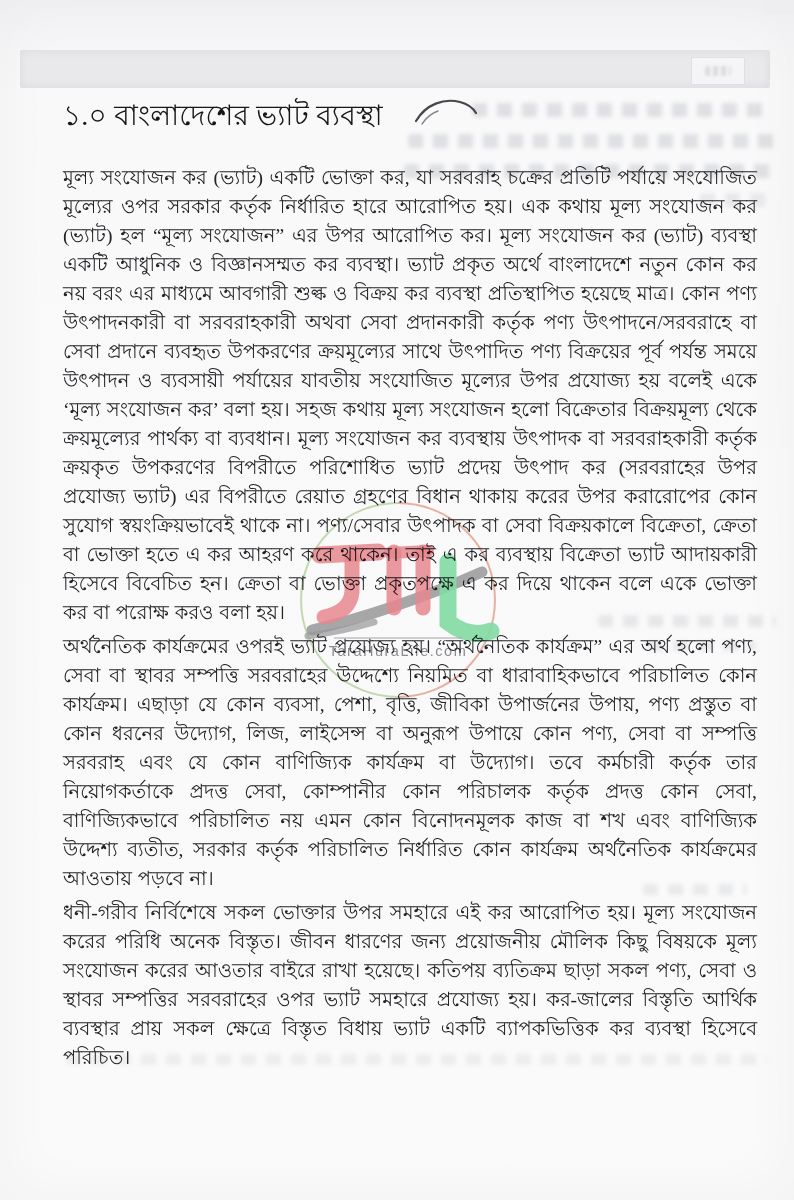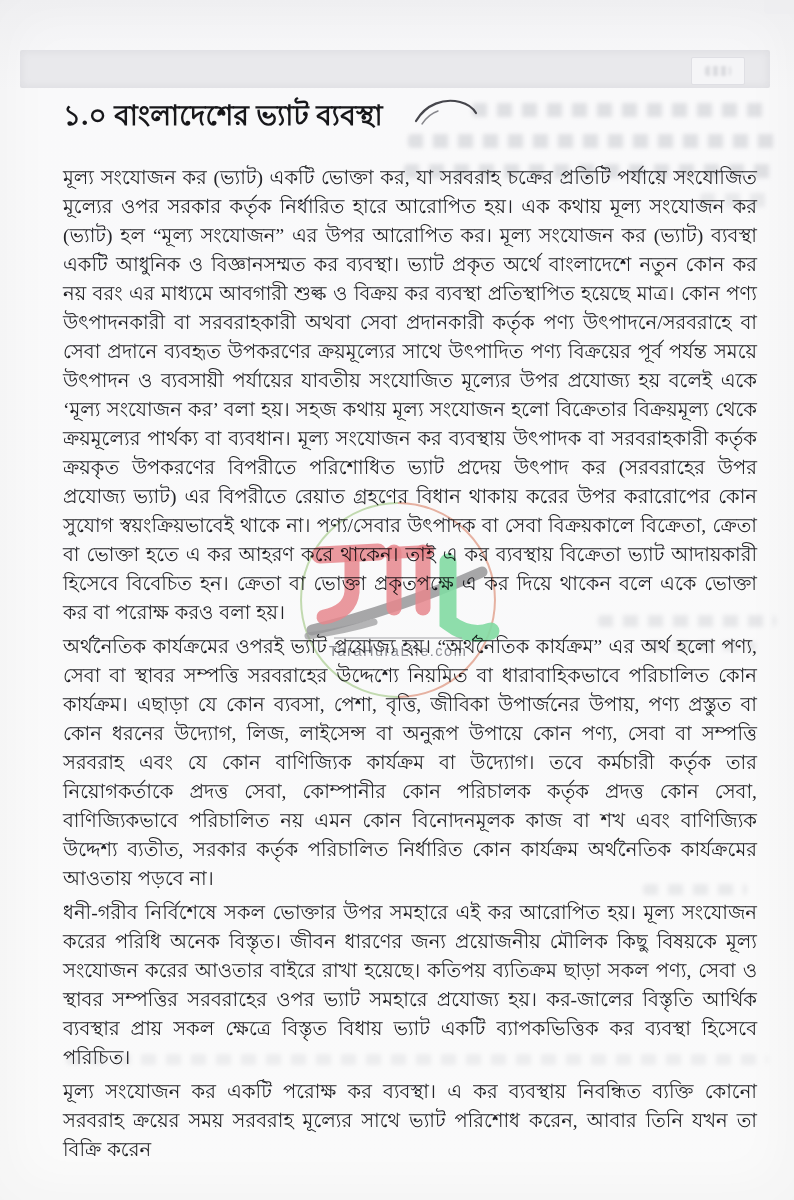--- a/index.html
+++ b/index.html
@@ -35,21 +35,21 @@
     position:absolute;height:14px;border-radius:4px;
     background:repeating-linear-gradient(90deg,rgba(145,148,158,.45) 0 15px,rgba(145,148,158,0) 15px 25px);
     filter:blur(2px);opacity:.55;
   }
   .scribble{position:absolute;left:412px;top:94px;}
   
   .content{
     position:absolute;left:63px;top:97px;width:694px;color:#232327;
   }
   .content h1{
-    margin:0 0 28px 0;font-size:28px;line-height:38px;font-weight:bold;color:#17171a;
+    margin:0 0 28px 0;font-size:28px;line-height:38px;font-weight:normal;color:#17171a;
     letter-spacing:.2px;
   }
   .content h2{
     margin:0 0 3px 0;font-size:21.5px;line-height:30px;font-weight:bold;color:#1a1a1d;
   }
   .content p{
     margin:0 0 5px 0;font-size:19.5px;line-height:29px;text-align:justify;
     word-spacing:1px;
   }
   .content p:last-child{margin-bottom:0;}
@@ -84,21 +84,20 @@
   <svg class="scribble" width="70" height="40" viewBox="0 0 70 40">
     <path d="M4,27 C14,10 32,4 48,8 C56,10 61,14 64,19" fill="none" stroke="#46464c" stroke-width="2.2" stroke-linecap="round"></path>
     <path d="M10,30 C14,24 20,19 26,17" fill="none" stroke="#55555c" stroke-width="1.4" stroke-linecap="round" opacity=".7"></path>
   </svg>
 
   <div class="content">
     <h1>১.০ বাংলাদেশের ভ্যাট ব্যবস্থা</h1>
     <p>মূল্য সংযোজন কর (ভ্যাট) একটি ভোক্তা কর, যা সরবরাহ চক্রের প্রতিটি পর্যায়ে সংযোজিত মূল্যের ওপর সরকার কর্তৃক নির্ধারিত হারে আরোপিত হয়। এক কথায় মূল্য সংযোজন কর (ভ্যাট) হল “মূল্য সংযোজন” এর উপর আরোপিত কর। মূল্য সংযোজন কর (ভ্যাট) ব্যবস্থা একটি আধুনিক ও বিজ্ঞানসম্মত কর ব্যবস্থা। ভ্যাট প্রকৃত অর্থে বাংলাদেশে নতুন কোন কর নয় বরং এর মাধ্যমে আবগারী শুল্ক ও বিক্রয় কর ব্যবস্থা প্রতিস্থাপিত হয়েছে মাত্র। কোন পণ্য উৎপাদনকারী বা সরবরাহকারী অথবা সেবা প্রদানকারী কর্তৃক পণ্য উৎপাদনে/সরবরাহে বা সেবা প্রদানে ব্যবহৃত উপকরণের ক্রয়মূল্যের সাথে উৎপাদিত পণ্য বিক্রয়ের পূর্ব পর্যন্ত সময়ে উৎপাদন ও ব্যবসায়ী পর্যায়ের যাবতীয় সংযোজিত মূল্যের উপর প্রযোজ্য হয় বলেই একে ‘মূল্য সংযোজন কর’ বলা হয়। সহজ কথায় মূল্য সংযোজন হলো বিক্রেতার বিক্রয়মূল্য থেকে ক্রয়মূল্যের পার্থক্য বা ব্যবধান। মূল্য সংযোজন কর ব্যবস্থায় উৎপাদক বা সরবরাহকারী কর্তৃক ক্রয়কৃত উপকরণের বিপরীতে পরিশোধিত ভ্যাট প্রদেয় উৎপাদ কর (সরবরাহের উপর প্রযোজ্য ভ্যাট) এর বিপরীতে রেয়াত গ্রহণের বিধান থাকায় করের উপর করারোপের কোন সুযোগ স্বয়ংক্রিয়ভাবেই থাকে না। পণ্য/সেবার উৎপাদক বা সেবা বিক্রয়কালে বিক্রেতা, ক্রেতা বা ভোক্তা হতে এ কর আহরণ করে থাকেন। তাই এ কর ব্যবস্থায় বিক্রেতা ভ্যাট আদায়কারী হিসেবে বিবেচিত হন। ক্রেতা বা ভোক্তা প্রকৃতপক্ষে এ কর দিয়ে থাকেন বলে একে ভোক্তা কর বা পরোক্ষ করও বলা হয়।</p>
     <p>অর্থনৈতিক কার্যক্রমের ওপরই ভ্যাট প্রযোজ্য হয়। “অর্থনৈতিক কার্যক্রম” এর অর্থ হলো পণ্য, সেবা বা স্থাবর সম্পত্তি সরবরাহের উদ্দেশ্যে নিয়মিত বা ধারাবাহিকভাবে পরিচালিত কোন কার্যক্রম। এছাড়া যে কোন ব্যবসা, পেশা, বৃত্তি, জীবিকা উপার্জনের উপায়, পণ্য প্রস্তুত বা কোন ধরনের উদ্যোগ, লিজ, লাইসেন্স বা অনুরূপ উপায়ে কোন পণ্য, সেবা বা সম্পত্তি সরবরাহ এবং যে কোন বাণিজ্যিক কার্যক্রম বা উদ্যোগ। তবে কর্মচারী কর্তৃক তার নিয়োগকর্তাকে প্রদত্ত সেবা, কোম্পানীর কোন পরিচালক কর্তৃক প্রদত্ত কোন সেবা, বাণিজ্যিকভাবে পরিচালিত নয় এমন কোন বিনোদনমূলক কাজ বা শখ এবং বাণিজ্যিক উদ্দেশ্য ব্যতীত, সরকার কর্তৃক পরিচালিত নির্ধারিত কোন কার্যক্রম অর্থনৈতিক কার্যক্রমের আওতায় পড়বে না।</p>
     <p>ধনী-গরীব নির্বিশেষে সকল ভোক্তার উপর সমহারে এই কর আরোপিত হয়। মূল্য সংযোজন করের পরিধি অনেক বিস্তৃত। জীবন ধারণের জন্য প্রয়োজনীয় মৌলিক কিছু বিষয়কে মূল্য সংযোজন করের আওতার বাইরে রাখা হয়েছে। কতিপয় ব্যতিক্রম ছাড়া সকল পণ্য, সেবা ও স্থাবর সম্পত্তির সরবরাহের ওপর ভ্যাট সমহারে প্রযোজ্য হয়। কর-জালের বিস্তৃতি আর্থিক ব্যবস্থার প্রায় সকল ক্ষেত্রে বিস্তৃত বিধায় ভ্যাট একটি ব্যাপকভিত্তিক কর ব্যবস্থা হিসেবে পরিচিত।</p>
-    <p>মূল্য সংযোজন কর একটি পরোক্ষ কর ব্যবস্থা। এ কর ব্যবস্থায় নিবন্ধিত ব্যক্তি কোনো সরবরাহ ক্রয়ের সময় সরবরাহ মূল্যের সাথে ভ্যাট পরিশোধ করেন, আবার তিনি যখন তা বিক্রি করেন</p>
   </div>
 
   <div class="watermark">
     <svg width="240" height="240" viewBox="0 0 240 240">
 
       <path d="M120,23 A97,97 0 0 0 120,217" fill="none" stroke="#b8d7a0" stroke-width="2" opacity=".8"></path>
       <path d="M120,23 A97,97 0 0 1 120,217" fill="none" stroke="#e6a28d" stroke-width="2" opacity=".8"></path>
 
       <path d="M34,150 Q118,130 204,92" fill="none" stroke="#9b9b9d" stroke-width="11" stroke-linecap="round" opacity=".85"></path>
       <path d="M30,156 Q70,150 96,142" fill="none" stroke="#9b9b9d" stroke-width="7" stroke-linecap="round" opacity=".7"></path>

